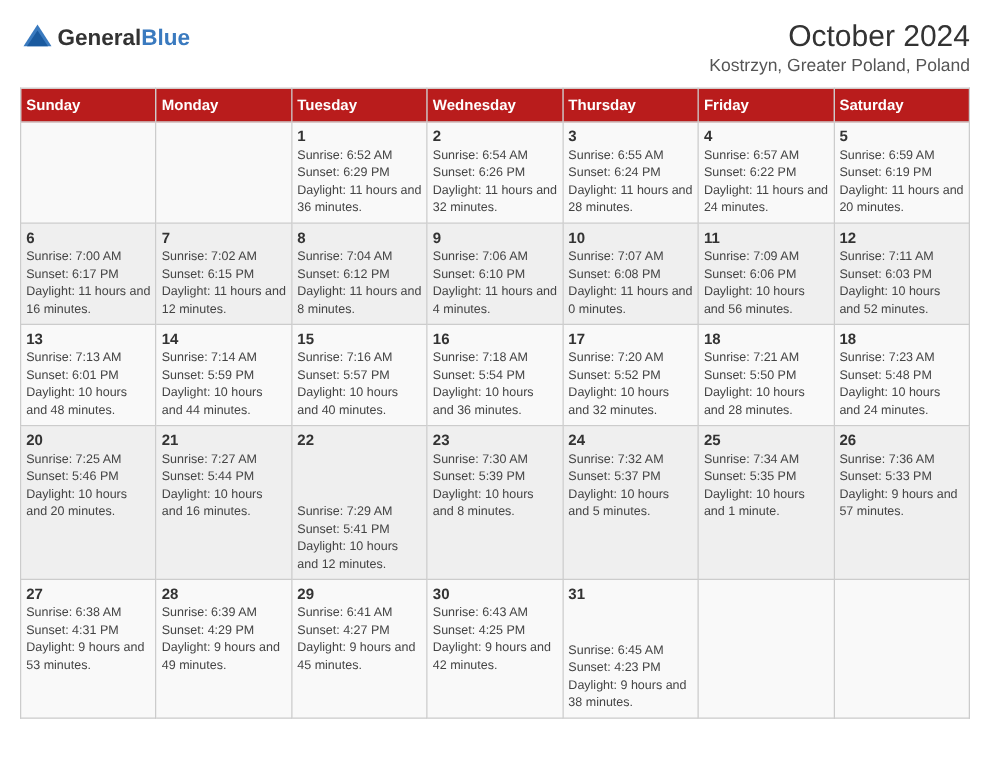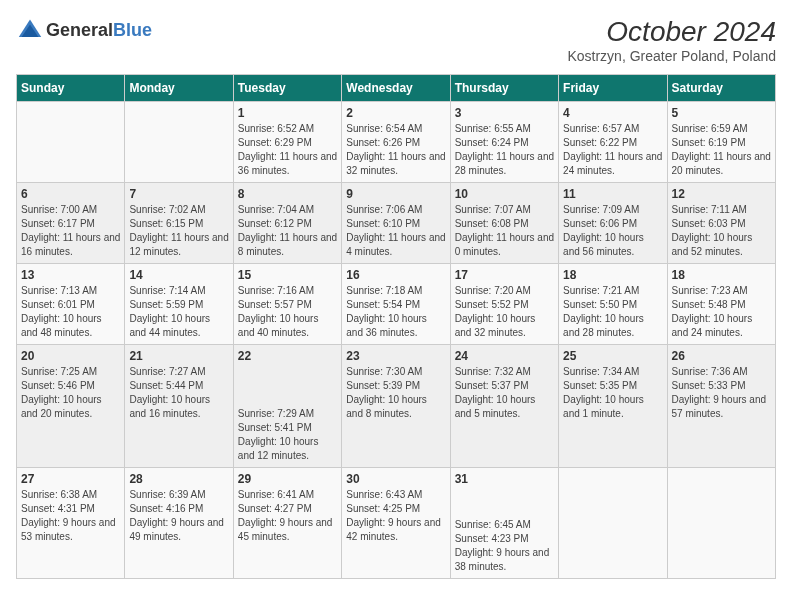--- a/index.html
+++ b/index.html
@@ -22,35 +22,34 @@
     }
     .logo-icon {
       width: 28px;
       height: 28px;
       margin-right: 2px;
     }
     .title-area {
       text-align: right;
     }
     .month-title {
-      font-size: 28px;
+      font-size: 24px;
       color: #333;
       font-weight: 300;
-      font-style: italic;
     }
     .location-title {
       font-size: 14px;
       color: #555;
     }
     table {
       width: 100%;
       border-collapse: collapse;
     }
     thead tr th {
-      background-color: #0f766e;
+      background-color: #b91c1c;
       color: #fff;
       font-size: 12px;
       font-weight: bold;
       padding: 6px 4px;
       text-align: left;
       border: 1px solid #ccc;
     }
     tbody tr td {
       border: 1px solid #ccc;
       vertical-align: top;
@@ -279,21 +278,21 @@
       <tr>
         <td>
           <div class="day-number">27</div>
           <div class="day-info" style="white-space: pre-line;">Sunrise: 6:38 AM
 Sunset: 4:31 PM
 Daylight: 9 hours and 53 minutes.</div>
         </td>
         <td>
           <div class="day-number">28</div>
           <div class="day-info" style="white-space: pre-line;">Sunrise: 6:39 AM
-Sunset: 4:16 PM
+Sunset: 4:29 PM
 Daylight: 9 hours and 49 minutes.</div>
         </td>
         <td>
           <div class="day-number">29</div>
           <div class="day-info" style="white-space: pre-line;">Sunrise: 6:41 AM
 Sunset: 4:27 PM
 Daylight: 9 hours and 45 minutes.</div>
         </td>
         <td>
           <div class="day-number">30</div>

